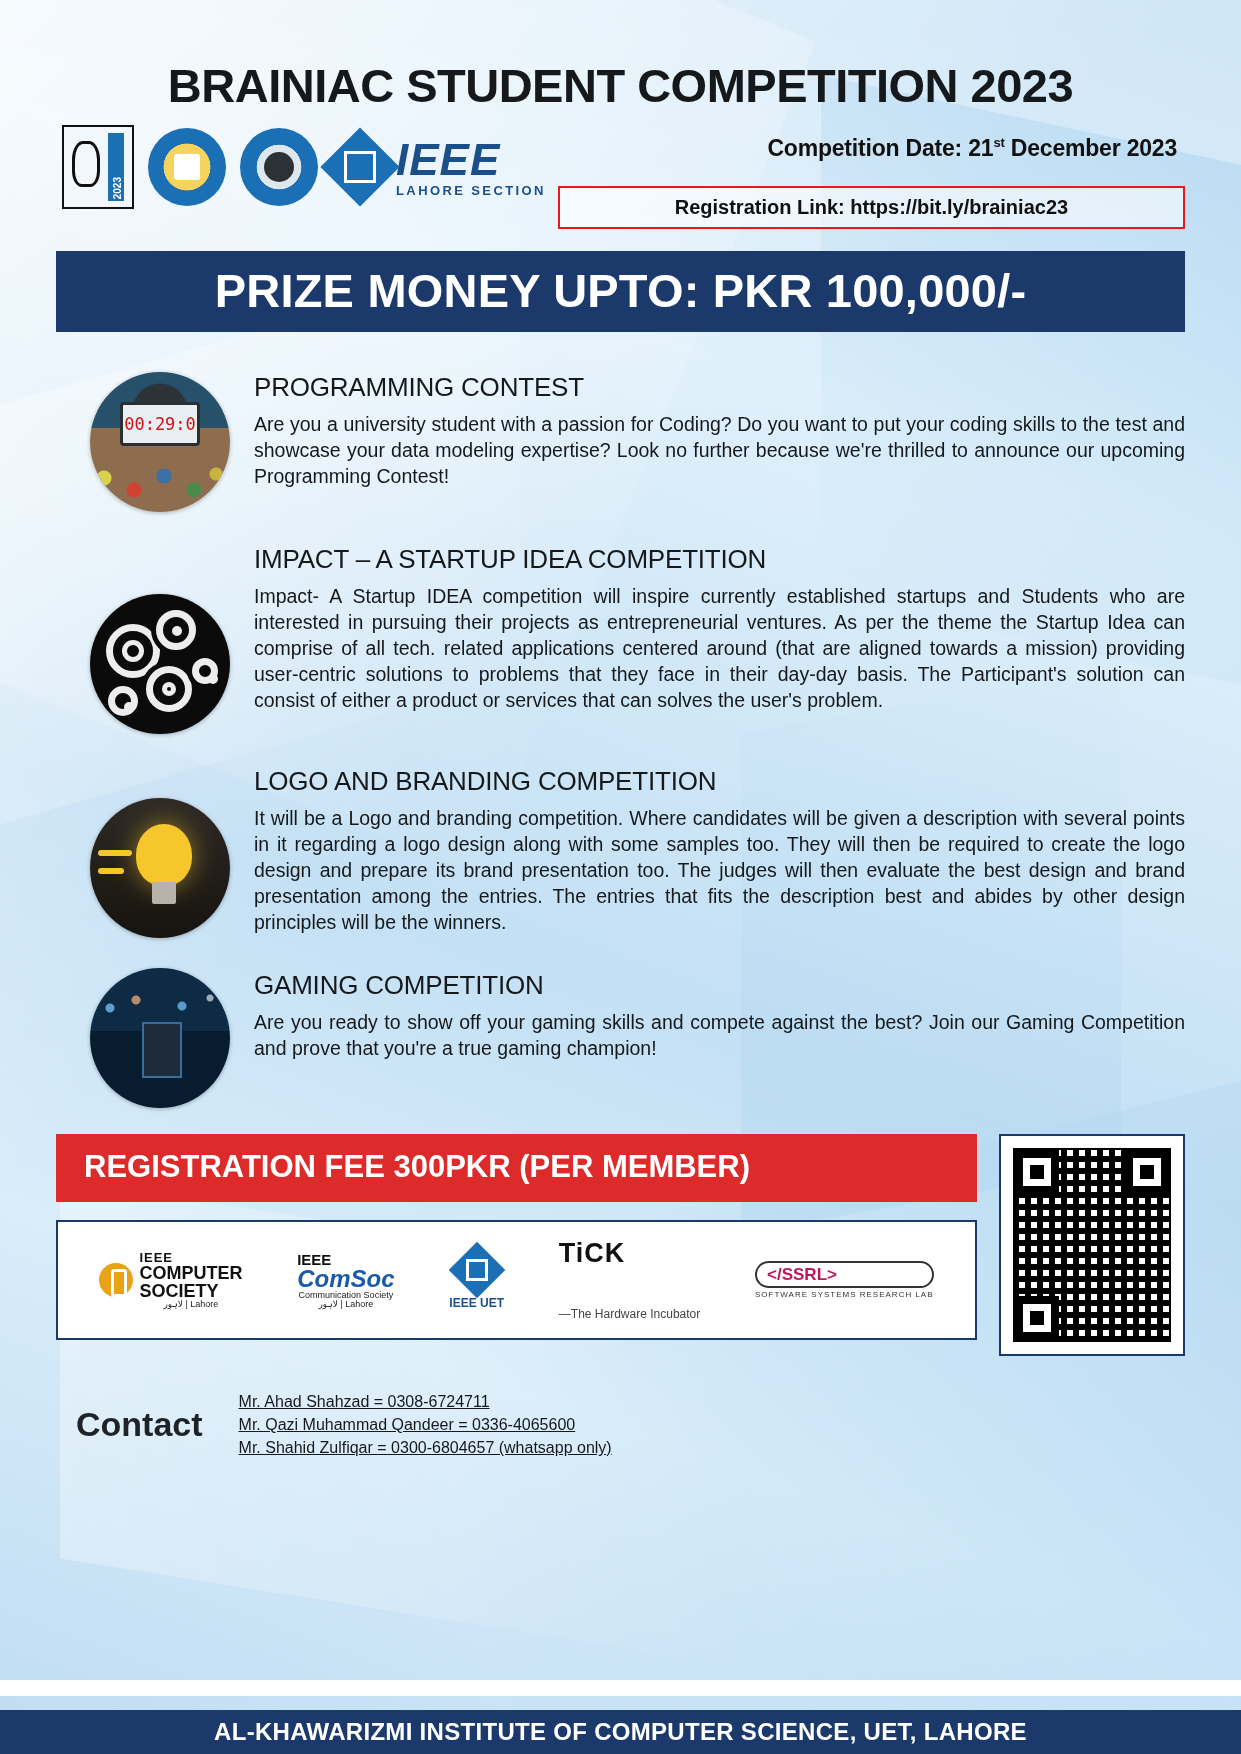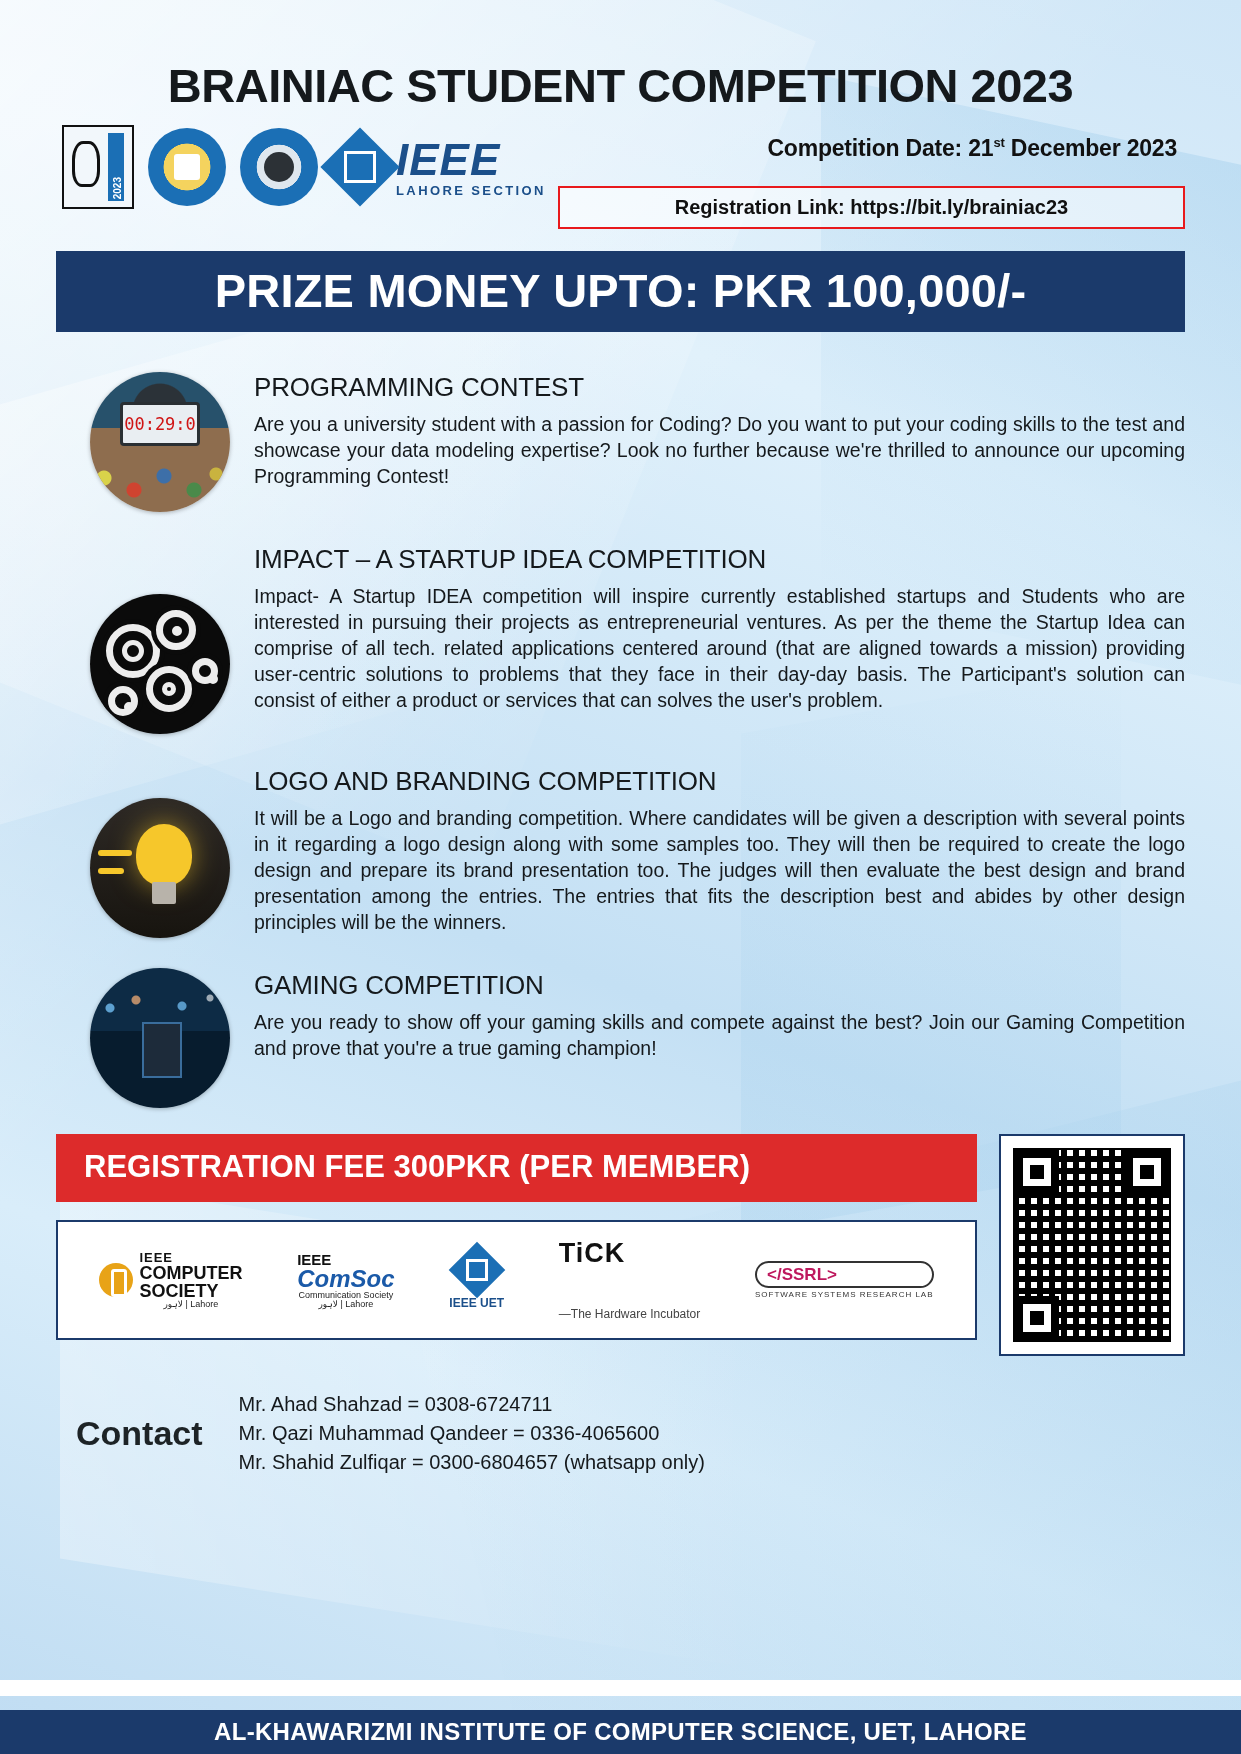--- a/index.html
+++ b/index.html
@@ -311,21 +311,21 @@
     align-items: center;
     gap: 36px;
     margin-top: 34px;
     padding-left: 20px;
   }
   .contact-label {
     font-size: 34px;
     font-weight: bold;
     color: #1d2326;
   }
-  .contact-lines { font-size: 20px; line-height: 1.45; color: #15191c; }
+  .contact-lines { font-size: 16px; line-height: 1.45; color: #15191c; text-decoration: underline; }
 
   
   .footer-bar {
     position: absolute;
     left: 0; right: 0; bottom: 0;
     height: 44px;
     background: #1b3a6b;
     color: #fff;
     display: flex;
     align-items: center;

